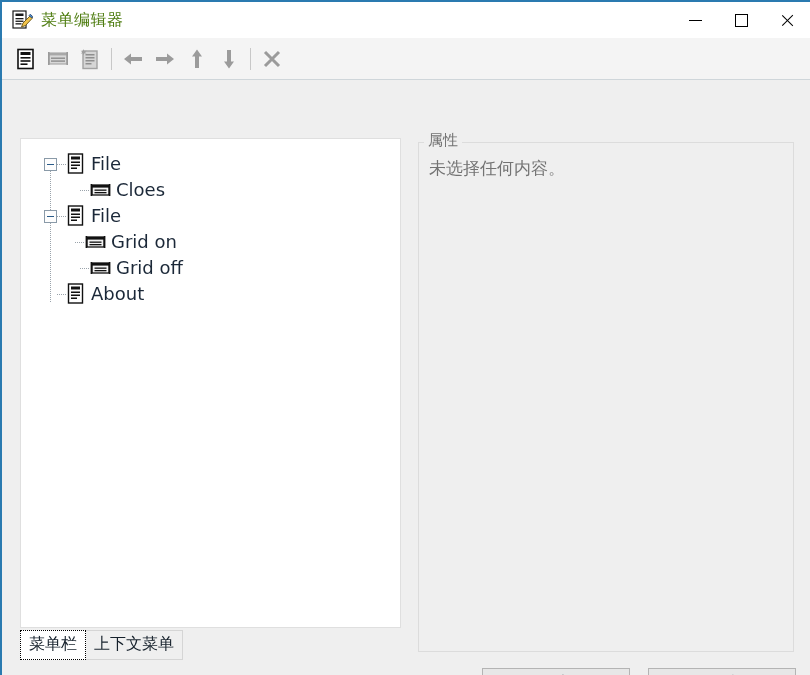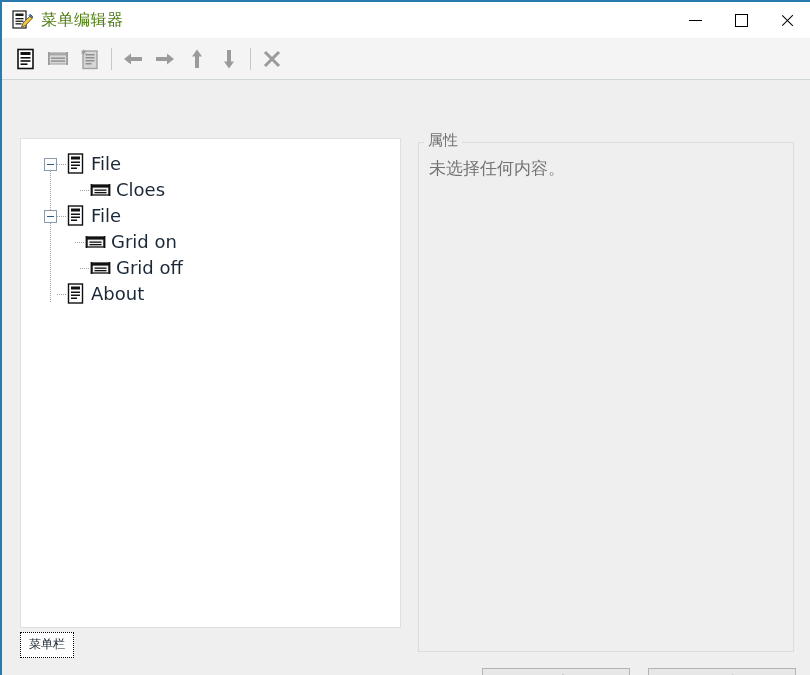--- a/index.html
+++ b/index.html
@@ -152,23 +152,23 @@
     width: 1px;
     background-image: linear-gradient(to bottom, #9aa3ab 50%, transparent 50%);
     background-size: 1px 2px;
     background-repeat: repeat-y;
   }
 
   .tabs {
     position: absolute;
     left: 18px; top: 552px;
     display: flex;
-    align-items: flex-start;
+    align-items: flex-end;
     height: 28px;
-    font-size: 12px;
+    font-size: 16px;
     font-family: "DejaVu Sans", "Liberation Sans", sans-serif;
   }
   .tab {
     background: #efefef;
     padding: 3px 8px 4px 8px;
     display: flex;
     align-items: center;
     border: 1px solid #d5d5d5;
     border-left: none;
     box-sizing: border-box;
@@ -404,20 +404,23 @@
           <span class="tlabel">About</span>
         </div>
 
       </div>
     </div>
 
     <div class="tabs">
       <div class="tab selected">
         <span>菜单栏</span>
       </div>
+      <div class="tab">
+        <span>上下文菜单</span>
+      </div>
     </div>
 
     <div class="groupbox">
       <div class="gb-legend">属性</div>
       <div class="gb-content">未选择任何内容。</div>
     </div>
 
     <div class="dlgbtns">
       <div class="dlgbtn">
         <span>确定</span>

